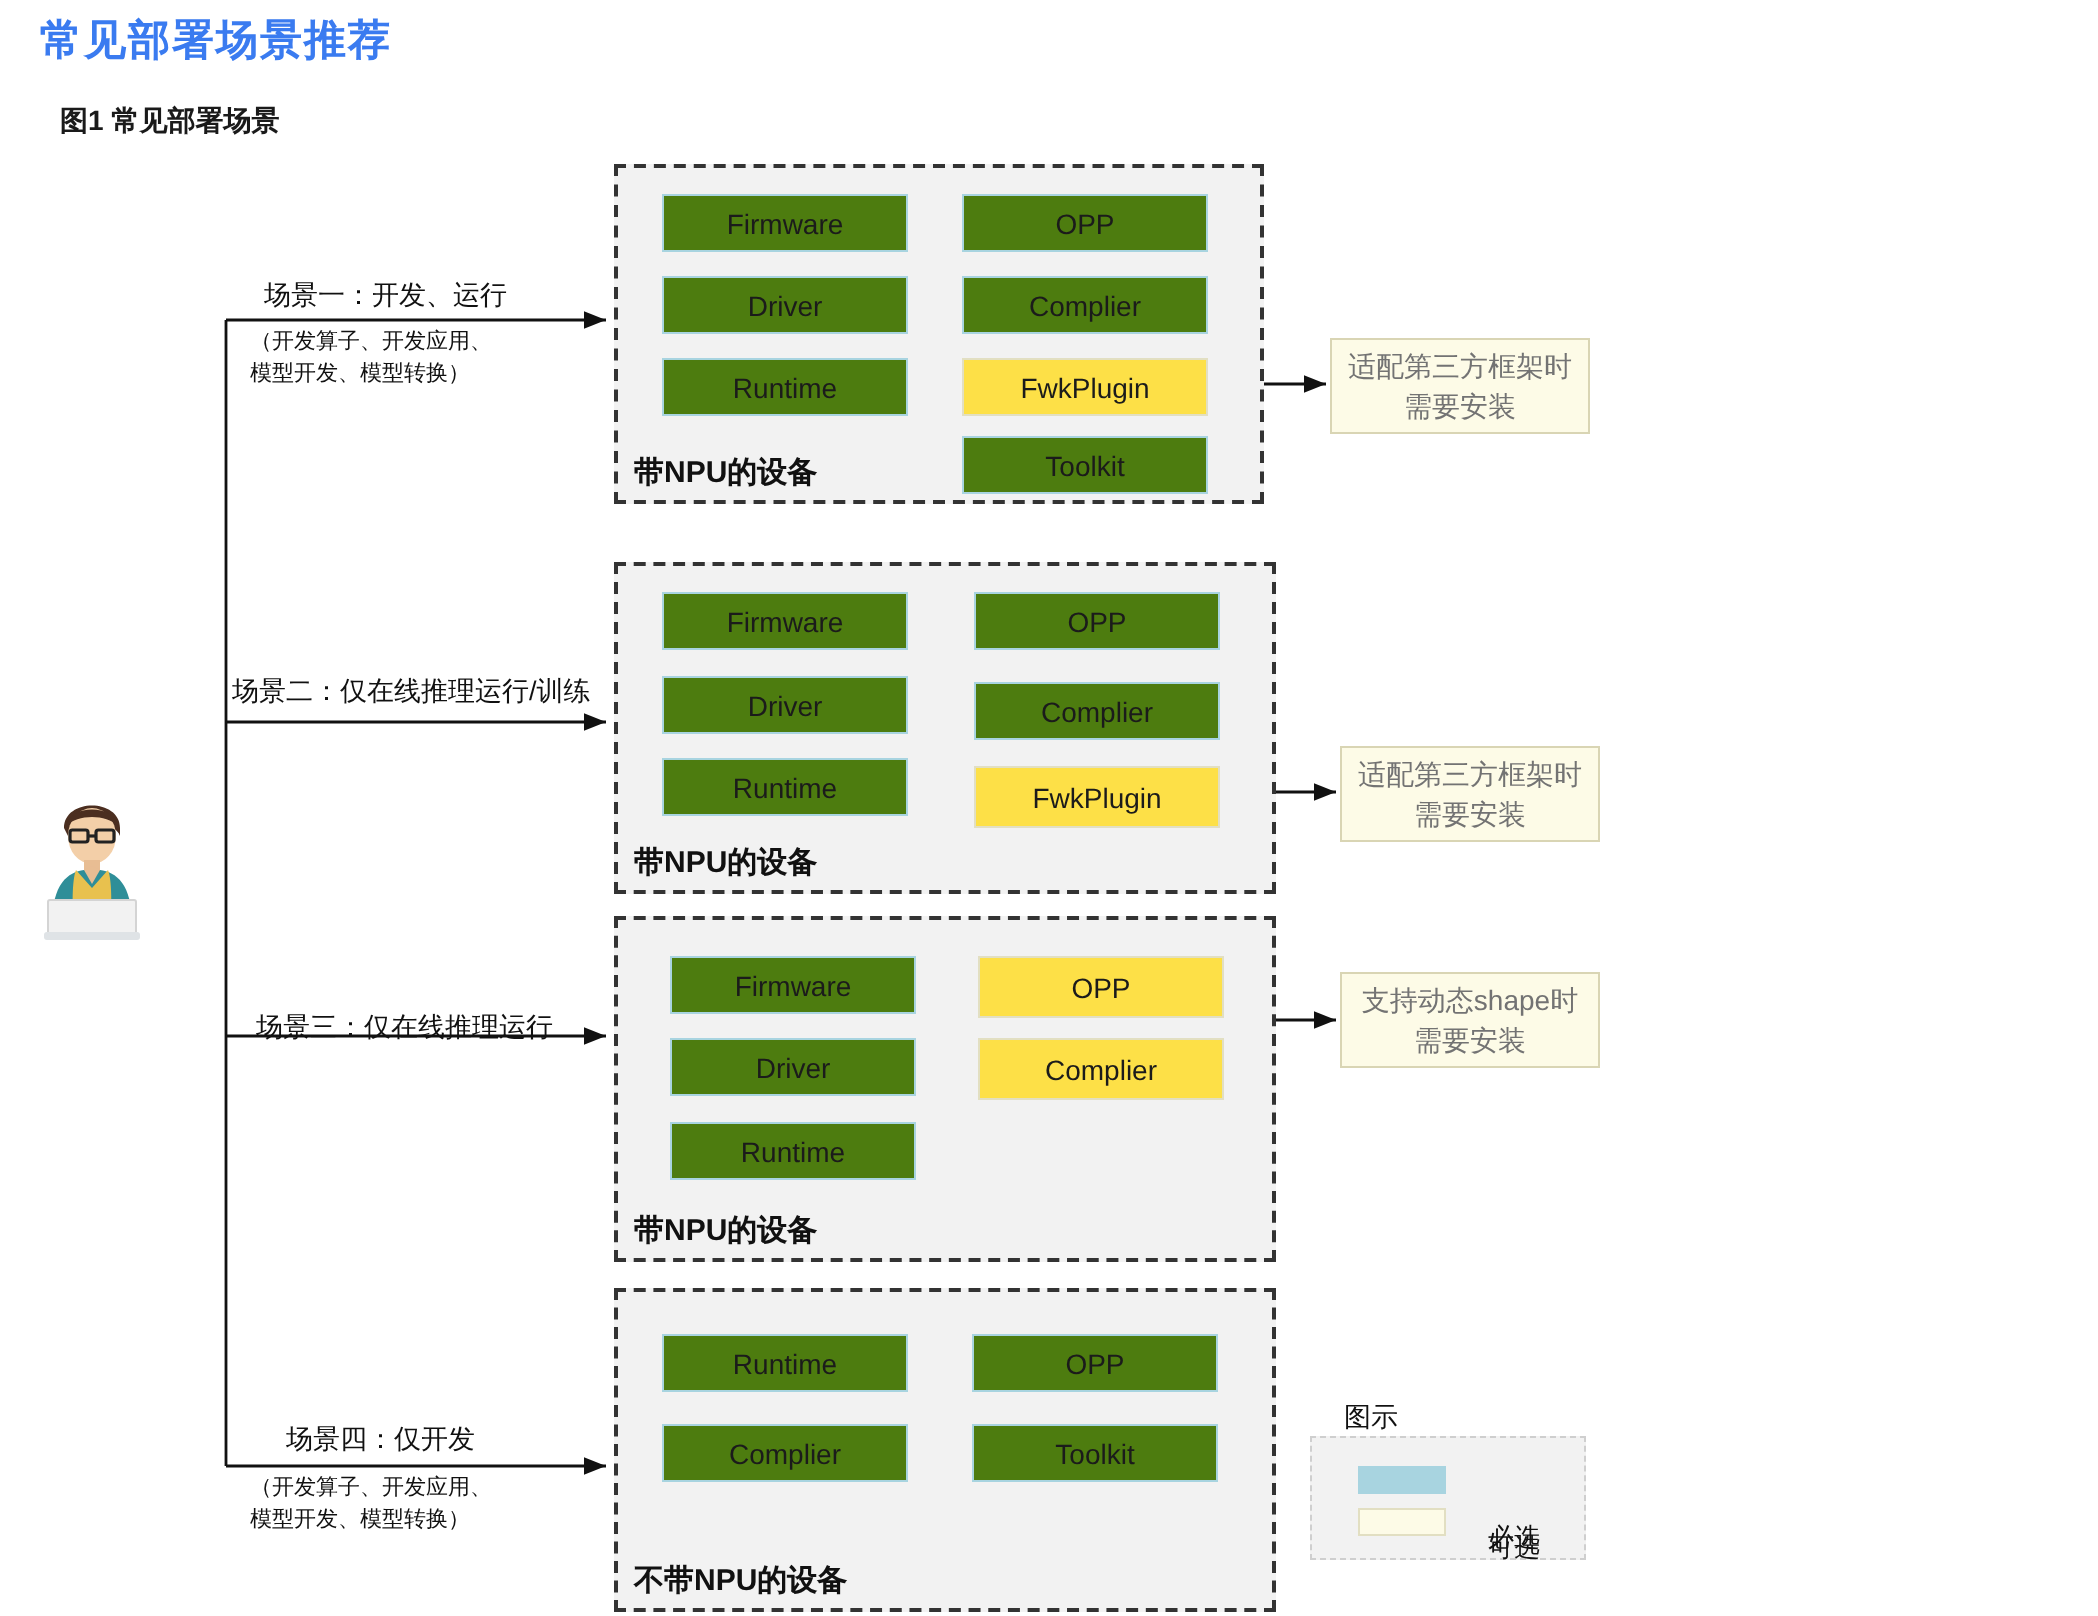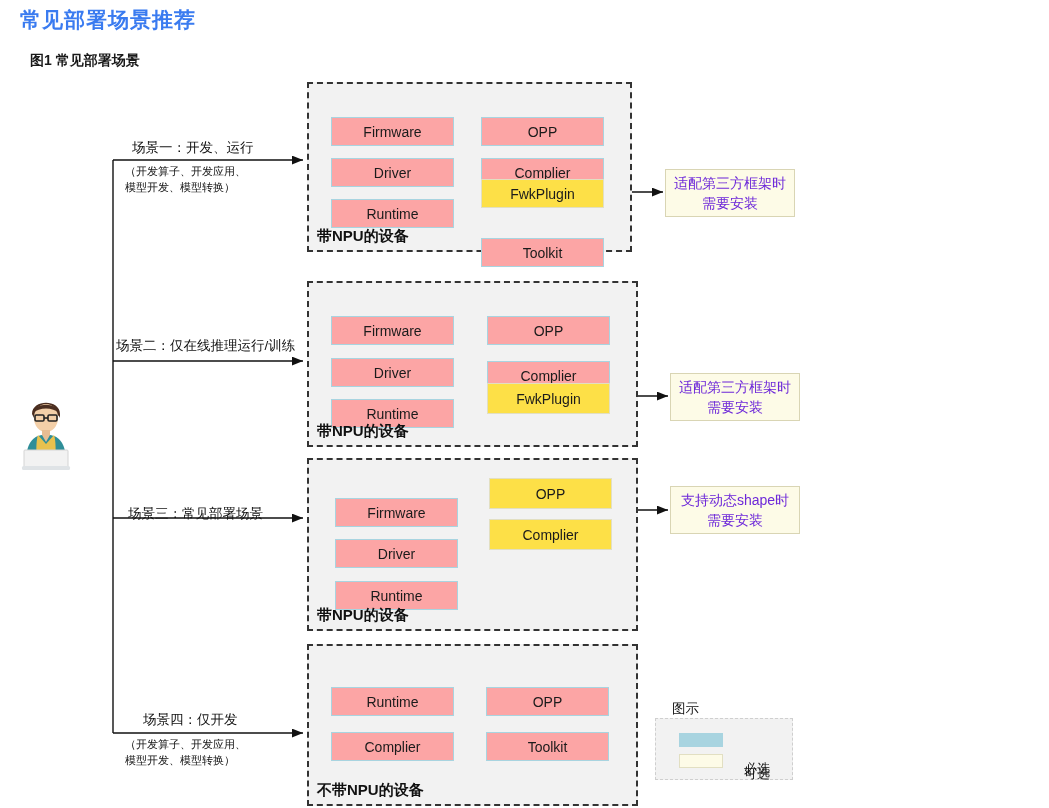--- a/index.html
+++ b/index.html
@@ -34,30 +34,30 @@
     white-space:nowrap;
     text-align:right;
   }
   .comp{
     position:absolute;
     display:flex;align-items:center;justify-content:center;
     font-size:14px;color:#1b1b1b;
     box-sizing:border-box;
     white-space:nowrap;
   }
-  .comp.required{ background:#fca5a5; border:1px solid #a8d4e0;margin-top:20px;}
+  .comp.required{ background:#4d7c0f; border:1px solid #a8d4e0;}
   .comp.optional{ background:#fde047; border:1px solid #e2dfc2;}
 
   
   .note{
     position:absolute;
     background:#fdfbe7;border:1px solid #d9d5b4;
     box-sizing:border-box;
     display:flex;flex-direction:column;align-items:center;justify-content:center;
-    font-size:14px;color:#6d28d9;line-height:1.45;text-align:center;
+    font-size:14px;color:#737373;line-height:1.45;text-align:center;
   }
 
   
   .sc-label{
     position:absolute;
     font-size:13.5px;color:#111;white-space:nowrap;
   }
   .sc-sub{
     position:absolute;
     font-size:11px;color:#111;line-height:1.45;text-align:left;
@@ -141,21 +141,21 @@
 </svg>
 
 <div class="sc-label" style="left:132px;top:139px;">场景一：开发、运行</div>
 <div class="sc-sub" style="left:125px;top:164px;width:190px;">
   <div>（开发算子、开发应用、</div>
   <div>模型开发、模型转换）</div>
 </div>
 
 <div class="sc-label" style="left:116px;top:337px;">场景二：仅在线推理运行/训练</div>
 
-<div class="sc-label" style="left:128px;top:505px;">场景三：常见部署场景</div>
+<div class="sc-label" style="left:128px;top:505px;">场景三：仅在线推理运行</div>
 
 <div class="sc-label" style="left:143px;top:711px;">场景四：仅开发</div>
 <div class="sc-sub" style="left:125px;top:737px;width:190px;">
   <div>（开发算子、开发应用、</div>
   <div>模型开发、模型转换）</div>
 </div>
 
 <div class="scenario" style="left:307px;top:82px;width:325px;height:170px;">
   <div class="comp required" style="left:22px;top:13px;width:123px;height:29px;">Firmware</div>
   <div class="comp required" style="left:22px;top:54px;width:123px;height:29px;">Driver</div>

